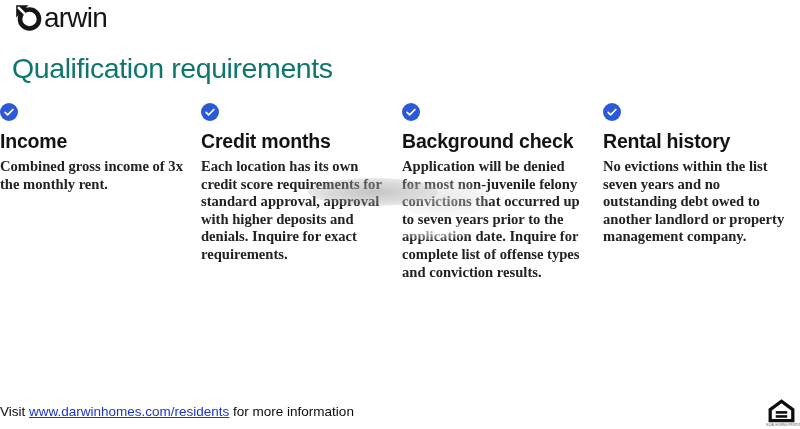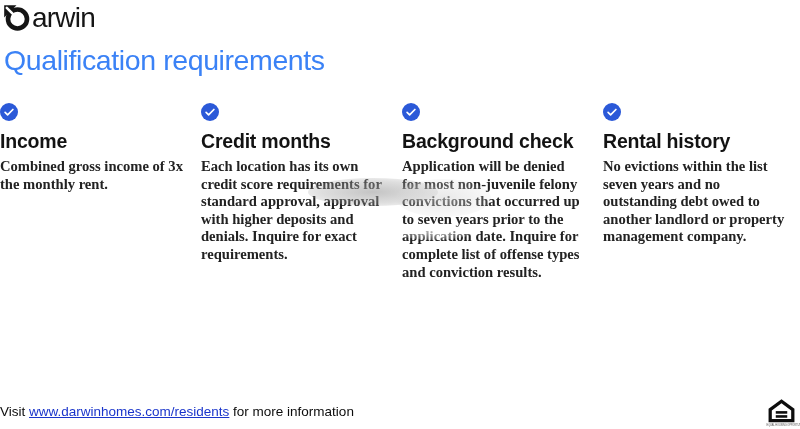--- a/index.html
+++ b/index.html
@@ -3,29 +3,29 @@
 <meta charset="utf-8">
 <style>
   html,body{margin:0;padding:0;background:#fff;}
   body{
     width:800px;height:429px;position:relative;overflow:hidden;
     font-family:"Liberation Sans",sans-serif;color:var(--text-dark,#151515);
   }
   .container{position:relative;width:800px;height:429px;}
 
   
-  .logo{position:absolute;left:4px;top:3px;display:flex;align-items:center;height:30px;}
+  .logo{position:absolute;left:16px;top:3px;display:flex;align-items:center;height:30px;}
   .logo svg{display:block;margin-left:-2px;}
   .logo .wordmark-rest{
     font-size:28px;font-weight:500;letter-spacing:-0.8px;color:var(--text-dark,#151515);
     margin-left:1px;line-height:30px;
   }
   .page-title{
-    position:absolute;left:0;top:38px;margin:4px;
-    font-size:28.5px;font-weight:400;letter-spacing:-0.4px;color:#3b82f6;line-height:36px;
+    position:absolute;left:0;top:38px;margin:12px;
+    font-size:28.5px;font-weight:400;letter-spacing:-0.4px;color:#0f766e;line-height:36px;
   }
 
   
   .cols{
     position:absolute;left:0;top:103px;
     display:grid;grid-template-columns:repeat(4,184px);column-gap:17px;
   }
   .col{min-width:0;}
   .check{display:block;width:18px;height:18px;}
   .check svg{display:block;}

